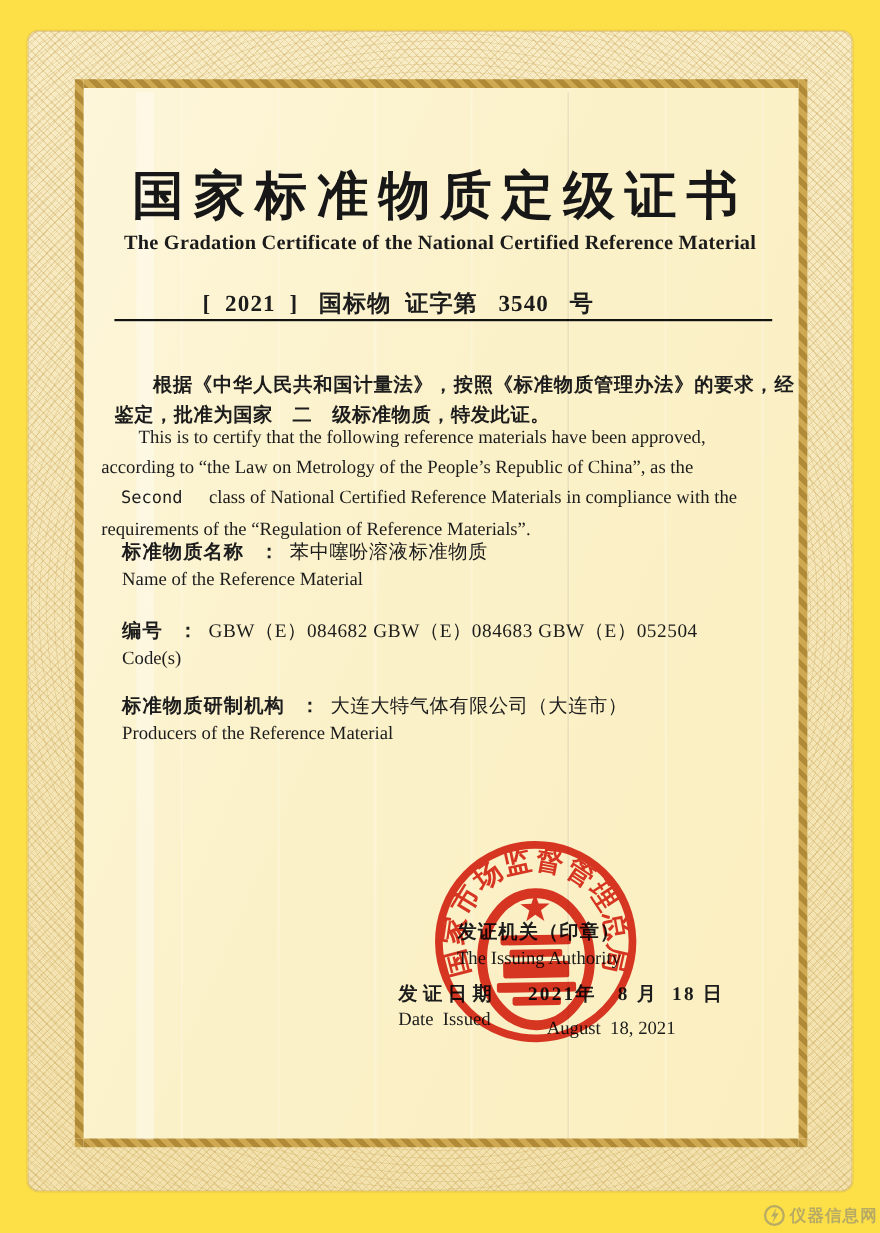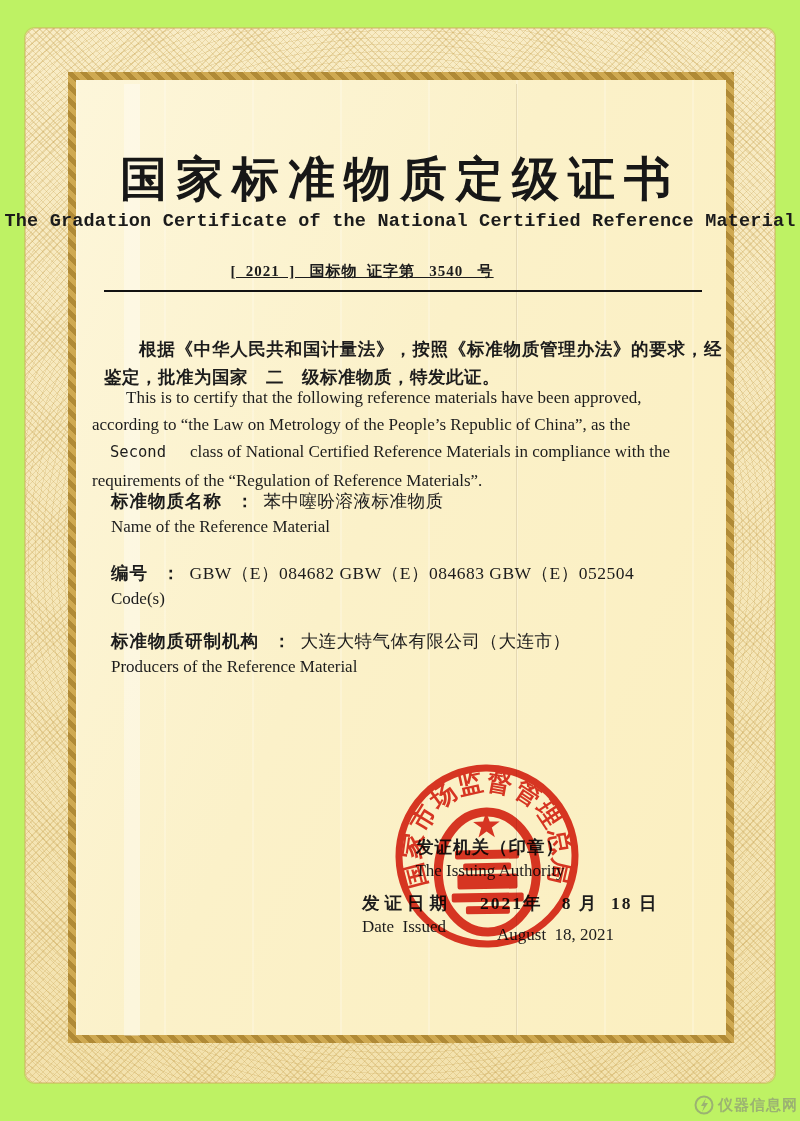--- a/index.html
+++ b/index.html
@@ -1,17 +1,17 @@
 <!DOCTYPE html>
 <html><head>
 <meta charset="utf-8">
 <style>
   html,body{margin:0;padding:0;background:#ffffff;}
   .page{
-    position:relative;width:800px;height:1121px;background:#bef264;overflow:hidden;
+    position:relative;width:800px;height:1121px;background:#fde047;overflow:hidden;
     font-family:"Liberation Serif","DejaVu Serif",serif;color:#1c1c1c;
   }
   
   .band{
     position:absolute;left:25px;right:25px;top:28px;bottom:38px;
     background:
       repeating-radial-gradient(circle at 50% 50%, rgba(190,150,64,.20) 0 1px, transparent 1px 7px),
       repeating-linear-gradient(45deg, rgba(198,160,76,.28) 0 1px, transparent 1px 5px),
       repeating-linear-gradient(-45deg, rgba(198,160,76,.28) 0 1px, transparent 1px 5px),
       linear-gradient(#f8ecc6,#f3e2ae);
@@ -31,26 +31,26 @@
   .fold{left:516px;top:84px;width:1px;height:952px;background:rgba(175,155,105,.30);}
   .sheen{left:124px;top:84px;width:16px;height:952px;background:rgba(255,255,255,.35);}
 
   .abs{position:absolute;}
   .title{
     left:0;top:150px;width:800px;text-align:center;margin:0;
     font-size:47px;font-weight:700;letter-spacing:9px;line-height:1.25;color:#171717;
   }
   .subtitle{
     left:0;top:211px;width:800px;text-align:center;
-    font-family:Liberation Mono, monospace;
+    font-family:Liberation Serif, serif;
     font-size:18.5px;font-weight:600;letter-spacing:.2px;color:#1b1b1b;
   }
   .docno{
     left:62px;top:262px;width:600px;text-align:center;
-    font-size:15px;font-weight:700;white-space:pre;letter-spacing:1px;text-decoration:underline;
+    font-size:21px;font-weight:700;white-space:pre;letter-spacing:1px;
   }
   .rule{left:104px;top:290px;width:598px;height:2px;background:#121212;}
 
   .cn-para{
     left:92px;top:324px;width:618px;margin:12px;
     font-size:17.5px;font-weight:600;line-height:27.5px;
     text-align:justify;text-indent:2em;letter-spacing:.5px;
   }
   .en-para{left:92px;top:384px;width:620px;font-size:17px;line-height:27.2px;}
   .en-line{white-space:nowrap;}

